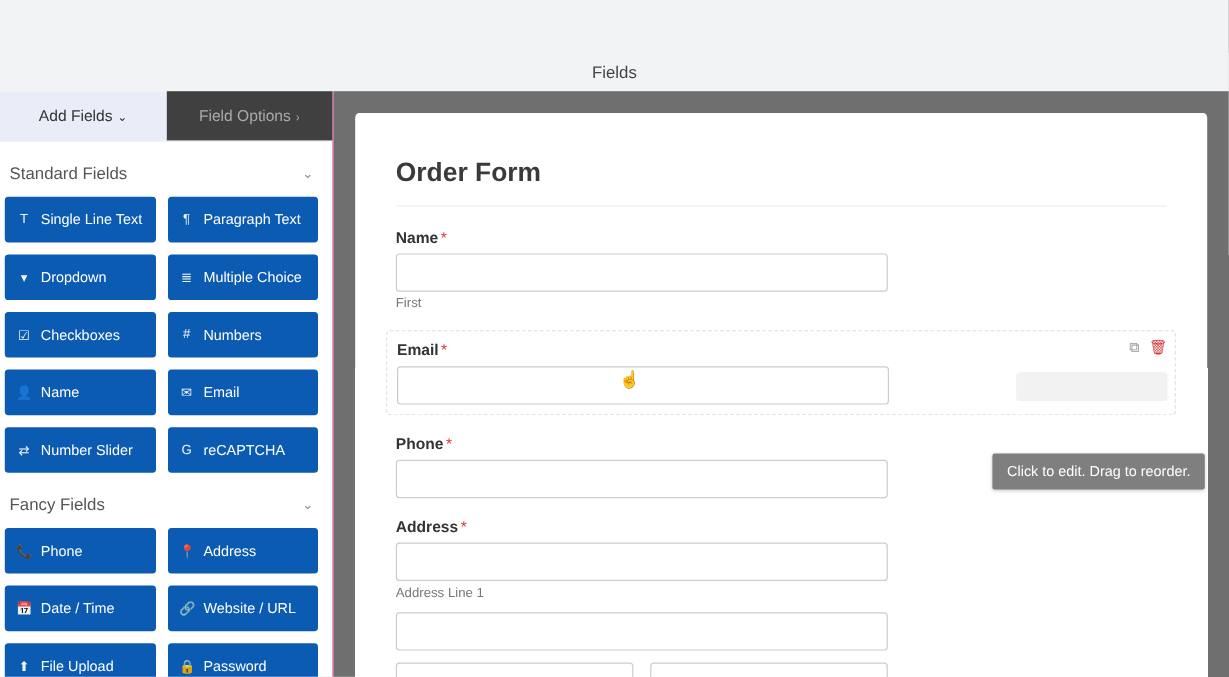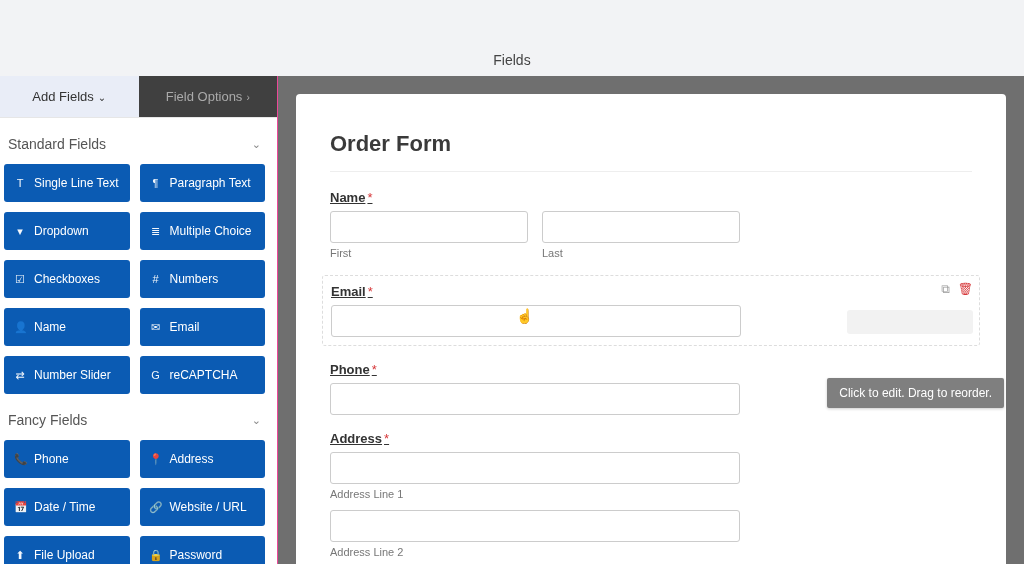--- a/index.html
+++ b/index.html
@@ -18,21 +18,21 @@
     .section-head span { color: #555; font-size: 14px; }
     .section-head .caret { font-size: 11px; color: #888; }
     .field-grid { display: grid; grid-template-columns: 1fr 1fr; gap: 10px; }
     .field-btn { background: #0b5bb3; color: #fff; border: none; border-radius: 3px; padding: 12px 10px; text-align: left; font-size: 12px; display: flex; align-items: center; gap: 8px; cursor: pointer; }
     .field-btn .ico { width: 12px; display: inline-block; text-align: center; font-size: 11px; opacity: 0.95; }
     .canvas-wrap { flex: 1; background: #6f6f6f; padding: 18px; overflow: hidden; position: relative; }
     .canvas { background: #fff; height: 100%; border-radius: 4px; padding: 37px 34px; overflow-y: auto; position: relative; }
     .form-title { font-size: 22px; font-weight: 700; color: #3a3a3a; padding-bottom: 14px; border-bottom: 1px solid #eee; margin-bottom: 18px; }
     .frow { margin-bottom: 16px; position: relative; }
     .frow.hover { border: 1px dashed #ddd; border-radius: 3px; padding: 8px; margin-left: -8px; margin-right: -8px; }
-    .flabel { font-size: 13px; font-weight: 600; color: #333; display: block; margin-bottom: 6px; text-decoration: underline; }
+    .flabel { font-size: 13px; font-weight: 600; color: #333; display: block; margin-bottom: 6px; }
     .req { color: #d63638; margin-left: 2px; font-weight: 400; }
     .sublabel { font-size: 11px; color: #777; margin-top: 4px; display: block; }
     .inp { width: 100%; height: 32px; border: 1px solid #ccc; border-radius: 3px; padding: 0 8px; font-size: 13px; background: #fff; }
     .sel { width: 100%; height: 34px; border: 1px solid #ccc; border-radius: 3px; padding: 0 8px; font-size: 13px; background: #fff; color: #555; appearance: none; position: relative; }
     .sel-wrap { position: relative; }
     .sel-wrap::after { content: "⌄"; position: absolute; right: 10px; top: 6px; color: #888; font-size: 14px; pointer-events: none; }
     .two-col { display: flex; gap: 14px; }
     .two-col > div { flex: 1; }
     .narrow { max-width: 410px; }
     .row-actions { position: absolute; right: 6px; top: 6px; display: flex; gap: 8px; }
@@ -149,24 +149,20 @@
     <div class="canvas">
       <h1 class="form-title">Order Form</h1>
 
       <div class="frow">
         <label class="flabel"><span>Name</span><span class="req">*</span></label>
         <div class="two-col narrow">
           <div>
             <input class="inp" style="">
             <span class="sublabel">First</span>
           </div>
-          <div>
-            <input class="inp" style="">
-            <span class="sublabel">Last</span>
-          </div>
         </div>
       </div>
 
       <div class="frow hover">
         <div class="row-actions">
           <span class="dup">⧉</span>
           <span class="del">🗑</span>
         </div>
         <label class="flabel"><span>Email</span><span class="req">*</span></label>
         <div class="narrow"><input class="inp" style=""></div>
@@ -176,21 +172,20 @@
       <div class="frow">
         <label class="flabel"><span>Phone</span><span class="req">*</span></label>
         <div class="narrow"><input class="inp" style=""></div>
       </div>
 
       <div class="frow">
         <label class="flabel"><span>Address</span><span class="req">*</span></label>
         <div class="narrow" style="margin-bottom:4px;"><input class="inp" style=""></div>
         <span class="sublabel">Address Line 1</span>
         <div class="narrow" style="margin-top:10px;margin-bottom:4px;"><input class="inp" style=""></div>
-        <span class="sublabel">Address Line 2</span>
         <div class="two-col narrow" style="margin-top:10px;">
           <div>
             <input class="inp" style="">
             
           </div>
           <div>
             <div class="sel-wrap">
               <select class="sel">
                 <option>Alabama</option>
               </select>

